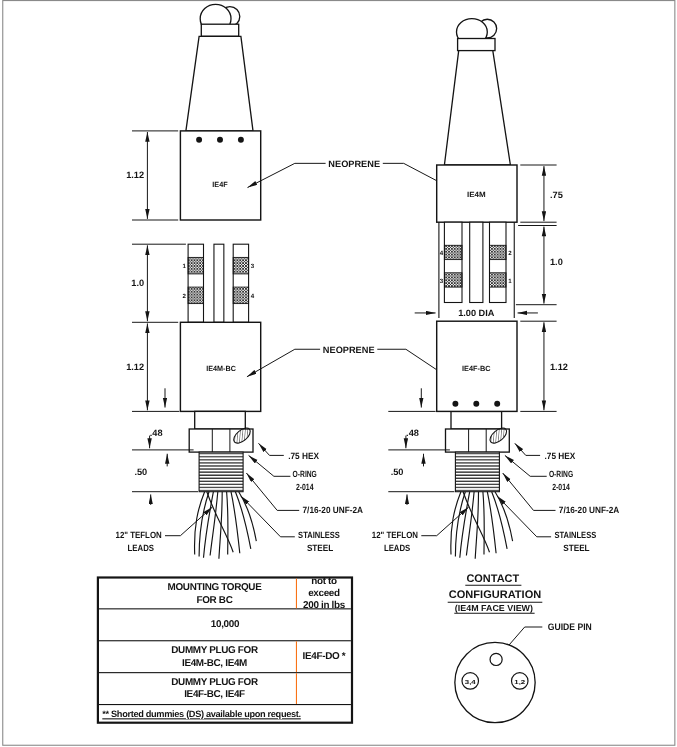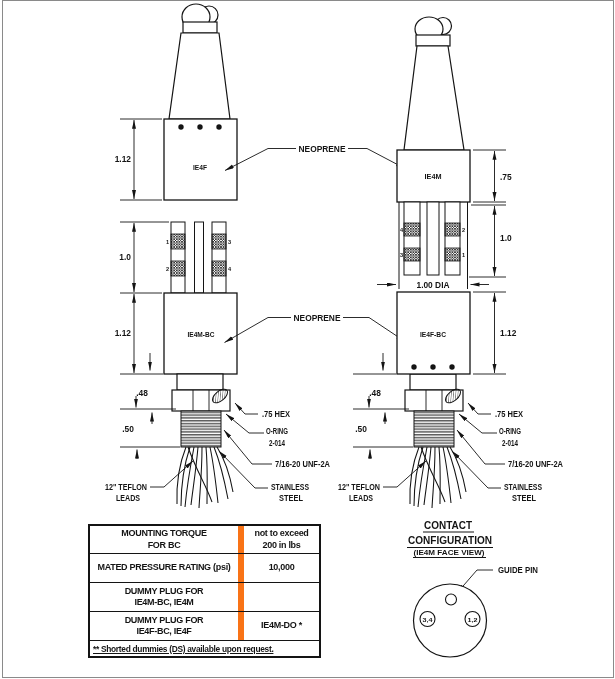--- a/index.html
+++ b/index.html
@@ -10,21 +10,21 @@
   svg{position:absolute;left:0;top:0;}
   svg text{font-family:"Liberation Sans",sans-serif;font-weight:700;fill:#141414;}
 
   
   .spec-table{position:absolute;left:88px;top:524px;width:229px;
         border:2px solid #141414;font-weight:700;font-size:9px;letter-spacing:-0.3px;
         background:#fff;}
   .t-row{display:flex;border-bottom:1px solid #141414;}
   .t-cell{display:flex;flex-direction:column;justify-content:center;align-items:center;
         text-align:center;line-height:1.25;}
-  .t-label{width:148px;border-right:6px solid #f97316;}
+  .t-label{width:148px;border-right:1px solid #f97316;padding-left:31px;}
   .t-value{flex:1;}
   .h27{height:27px}.h28{height:28px}
   .t-foot{height:13px;border-bottom:1px solid #141414;display:flex;align-items:center;
         padding-left:3px;font-size:8.4px;}
   .t-foot.last{border-bottom:none;height:15px;text-decoration:underline;}
 </style>
 </head>
 <body>
 
 <div class="page">
@@ -237,41 +237,38 @@
     <div class="t-cell t-label">
       <div>MOUNTING TORQUE</div>
       <div>FOR BC</div>
     </div>
     <div class="t-cell t-value">
       <div>not to exceed</div>
       <div>200 in lbs</div>
     </div>
   </div>
   <div class="t-row h28">
-    <div class="t-cell t-label">
-      <div>MATED PRESSURE RATING (psi)</div>
-    </div>
     <div class="t-cell t-value">
       <div>10,000</div>
     </div>
   </div>
   <div class="t-row h28">
     <div class="t-cell t-label">
       <div>DUMMY PLUG FOR</div>
       <div>IE4M-BC, IE4M</div>
     </div>
+    <div class="t-cell t-value">
+      <div>IE4F-DO *</div>
+    </div>
   </div>
   <div class="t-row h28">
     <div class="t-cell t-label">
       <div>DUMMY PLUG FOR</div>
       <div>IE4F-BC, IE4F</div>
     </div>
-    <div class="t-cell t-value">
-      <div>IE4M-DO *</div>
-    </div>
   </div>
   <div class="t-foot last">
     <div>** Shorted dummies (DS) available upon request.</div>
   </div>
 </div>
 
 <div class="page-border"></div>
 </div>
 
 </body></html>

